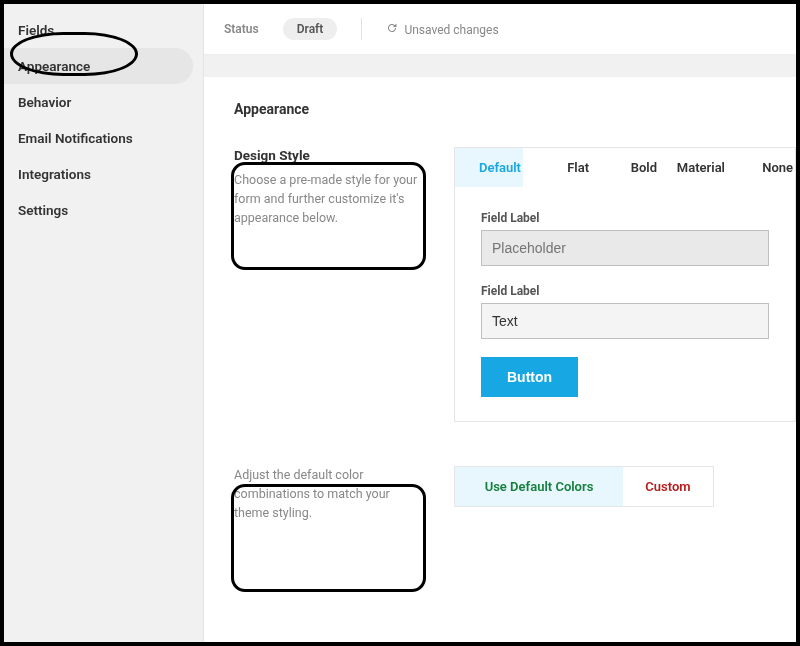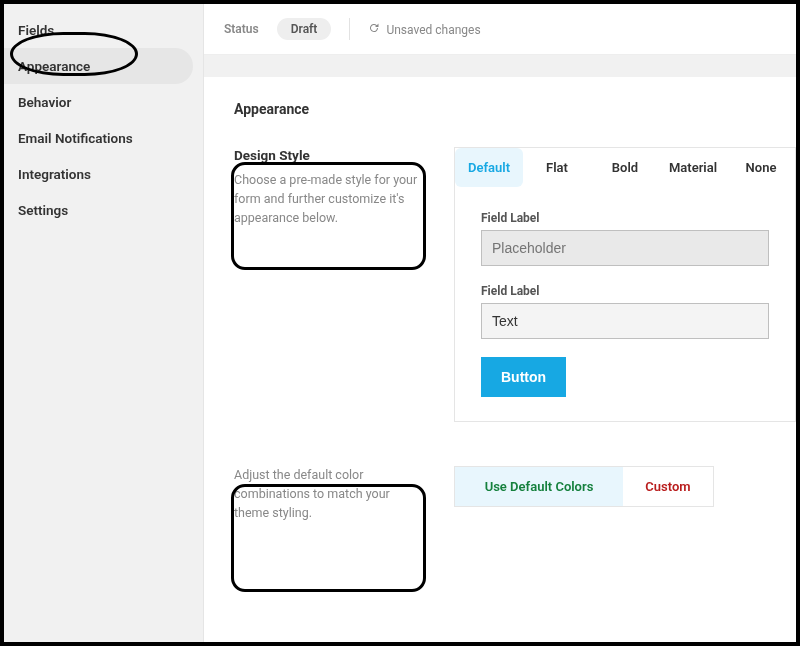--- a/index.html
+++ b/index.html
@@ -61,21 +61,21 @@
     background: #f1f1f1;
     display: flex;
     flex-direction: column;
     overflow: hidden;
   }
   .status-bar {
     background: #fff;
     padding: 14px 20px;
     display: flex;
     align-items: center;
-    gap: 18px;
+    gap: 24px;
     border-bottom: 1px solid #eee;
   }
   .status-label {
     font-size: 12px;
     color: #888;
     font-weight: 600;
   }
   .draft-pill {
     background: #eee;
     border-radius: 14px;
@@ -133,28 +133,27 @@
   .setting-body {
     flex: 1;
   }
   
   .tabs {
     display: flex;
     border: 1px solid #e5e5e5;
     border-bottom: none;
   }
   .tab {
-    padding: 12px 8px;
-    text-align: center;
+    padding: 12px 2px;
+    text-align: right;
     font-size: 13px;
     font-weight: 600;
     color: #333;
     cursor: pointer;
     flex: 1;
-    border-radius: 6px;
   }
   .tab.active {
     background: #e8f6fd;
     color: #17a8e3;
   }
   .preview-panel {
     border: 1px solid #e5e5e5;
     border-top: none;
     padding: 24px 26px 24px 26px;
   }
@@ -174,21 +173,21 @@
     margin-bottom: 18px;
   }
   .field-input.text {
     background: #f4f4f4;
     color: #333;
   }
   .btn-primary {
     background: #17a8e3;
     color: #fff;
     border: none;
-    padding: 12px 20px;
+    padding: 12px 26px;
     font-size: 14px;
     font-weight: 600;
     cursor: pointer;
   }
   
   .color-tabs {
     display: flex;
     border: 1px solid #e5e5e5;
     width: 260px;
   }

